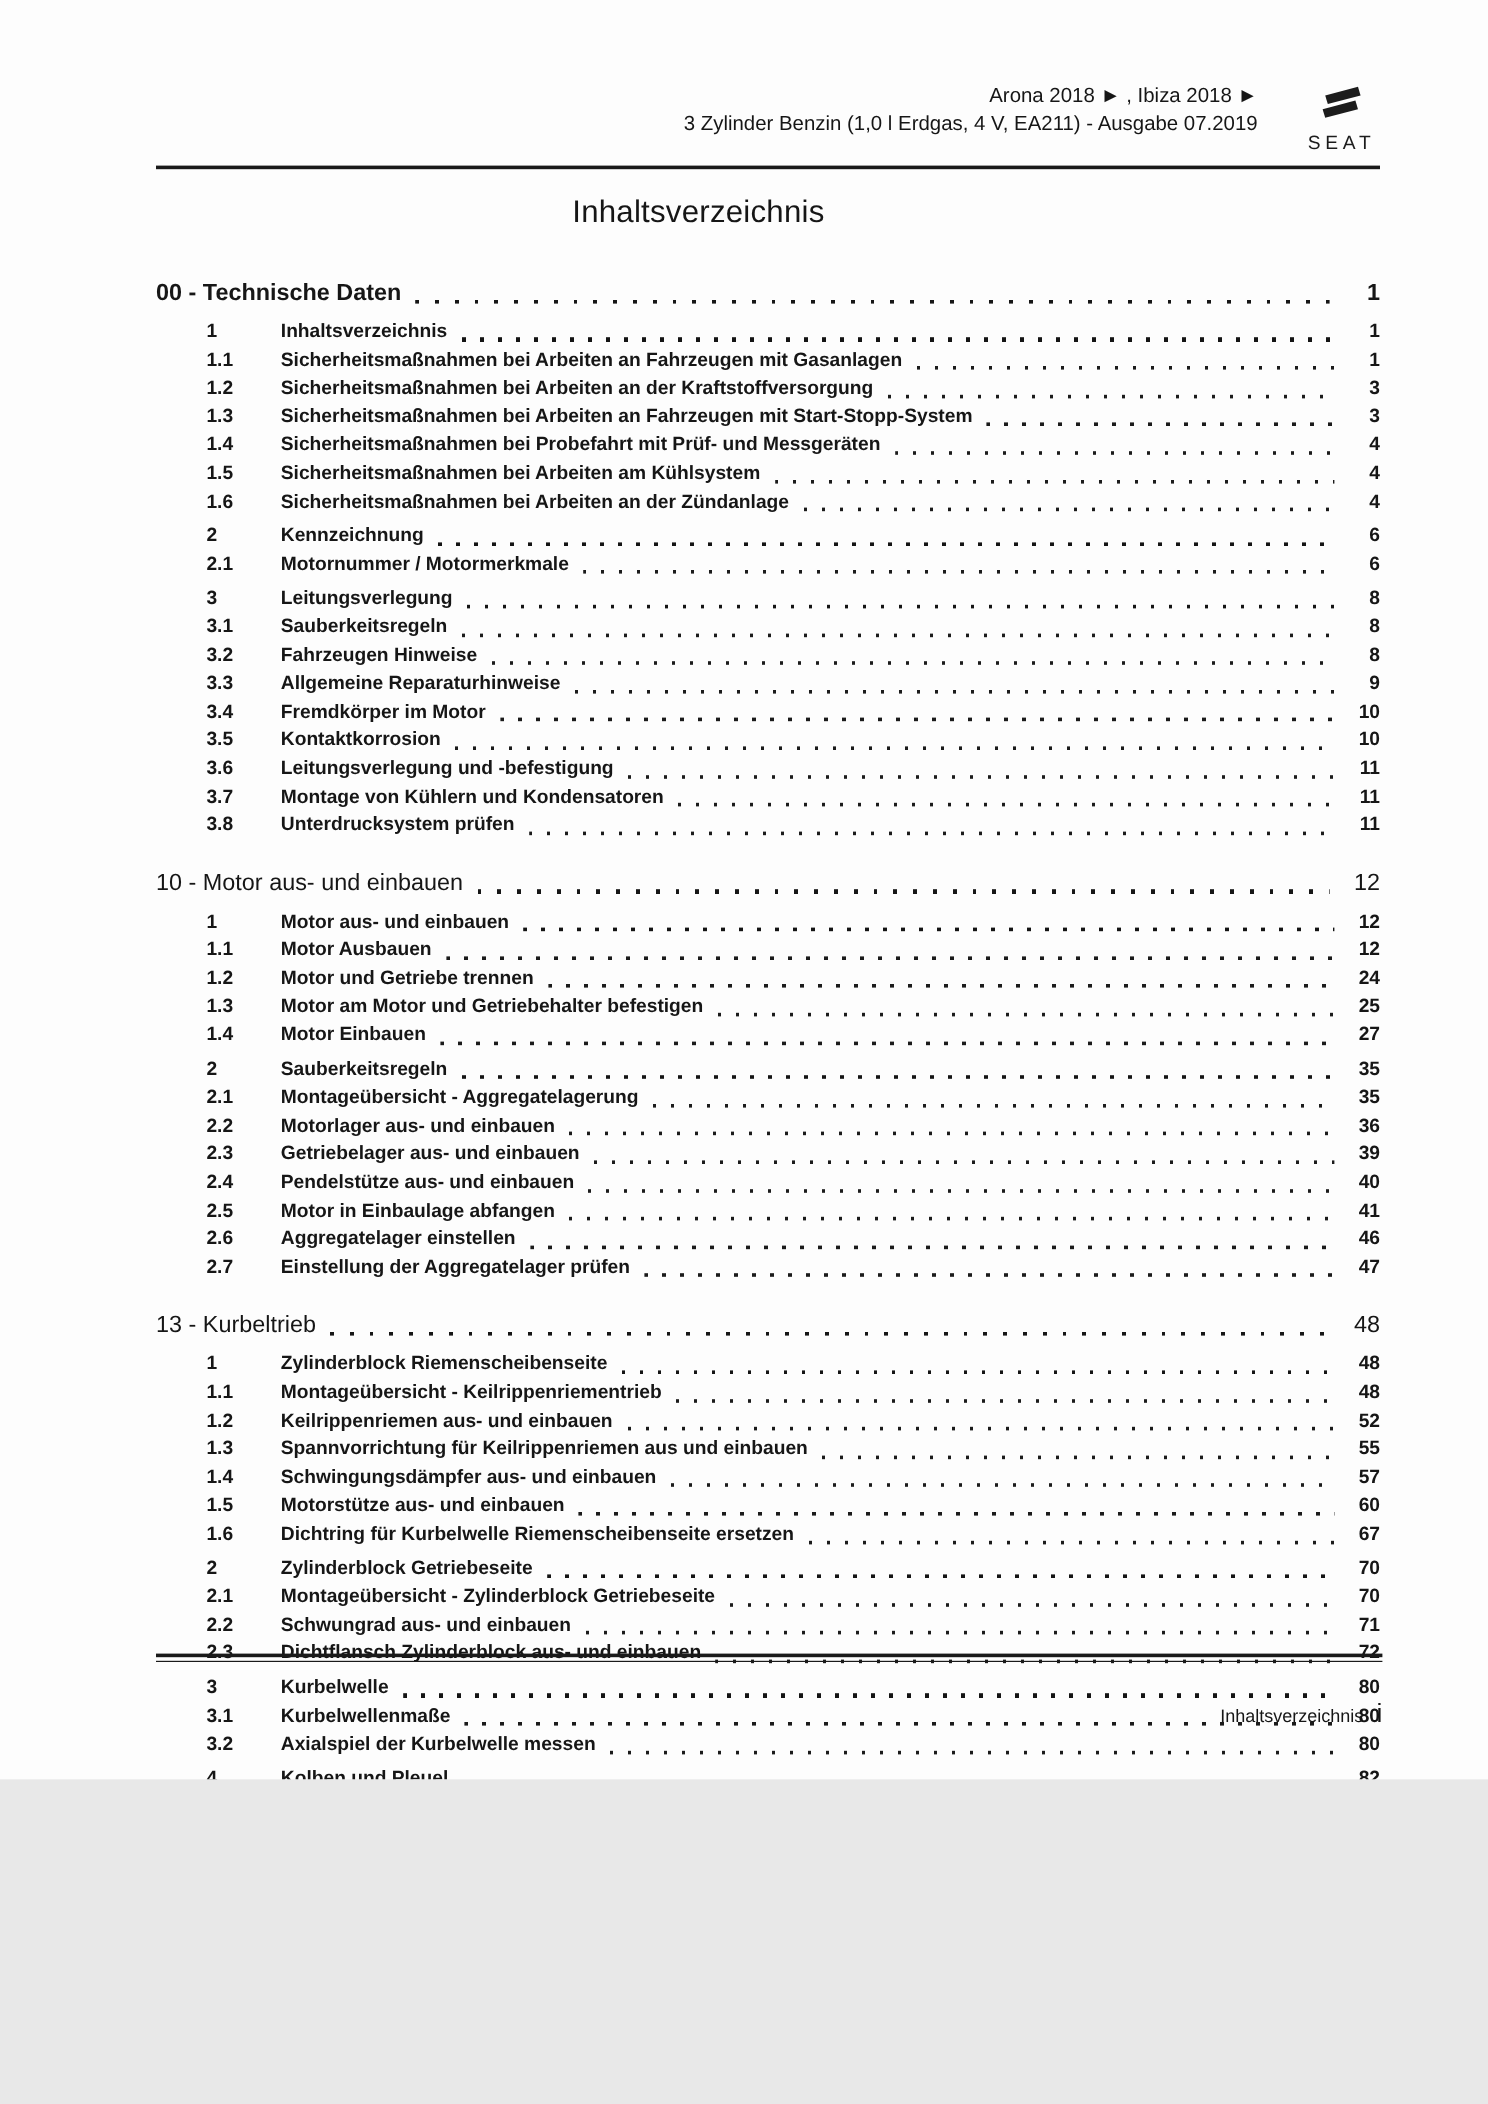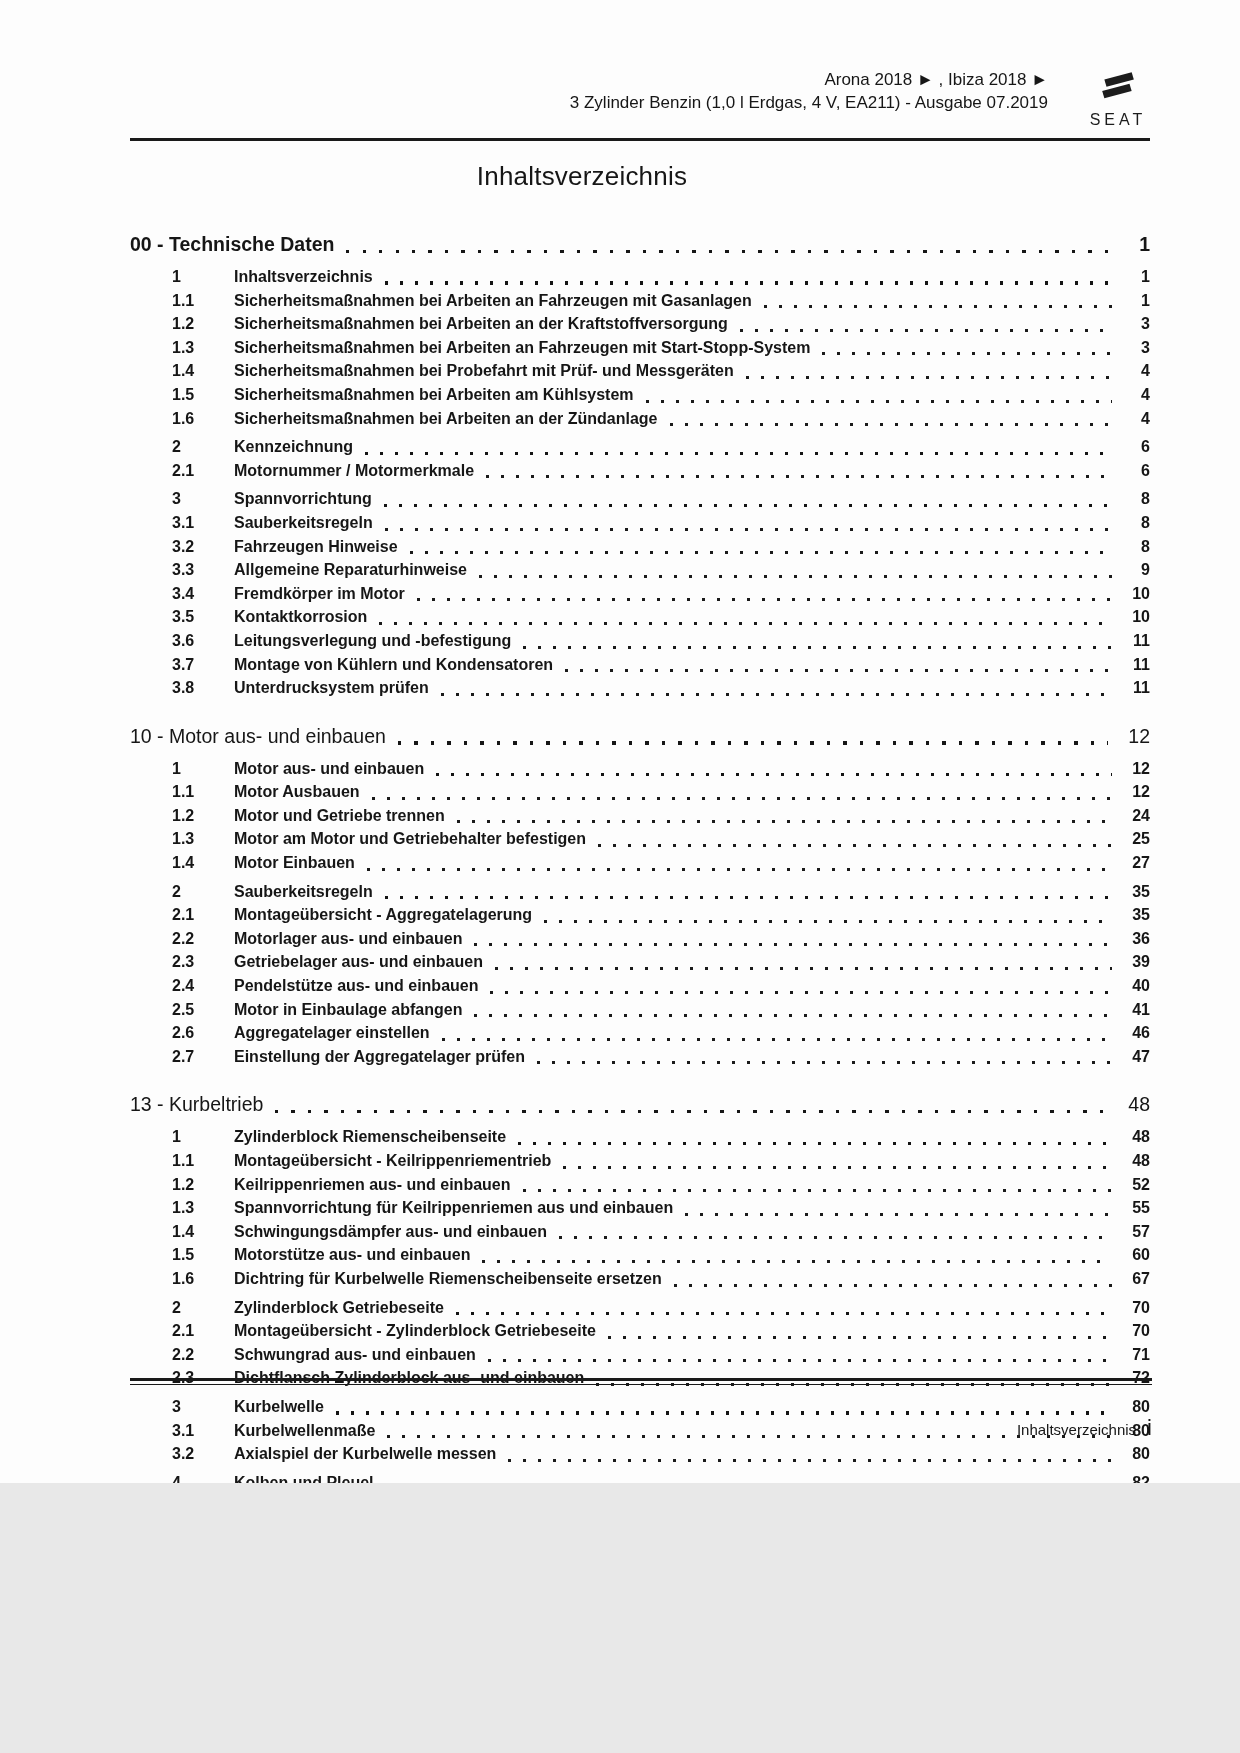--- a/index.html
+++ b/index.html
@@ -142,21 +142,21 @@
 
     <div class="row entry">
       <span class="e-num">2.1</span>
       <span class="e-title">Motornummer / Motormerkmale</span>
       <span class="dots"></span>
       <span class="e-page">6</span>
     </div>
 
     <div class="row entry bold">
       <span class="e-num">3</span>
-      <span class="e-title">Spannvorrichtung</span>
+      <span class="e-title">Leitungsverlegung</span>
       <span class="dots"></span>
       <span class="e-page">8</span>
     </div>
 
     <div class="row entry">
       <span class="e-num">3.1</span>
       <span class="e-title">Sauberkeitsregeln</span>
       <span class="dots"></span>
       <span class="e-page">8</span>
     </div>

